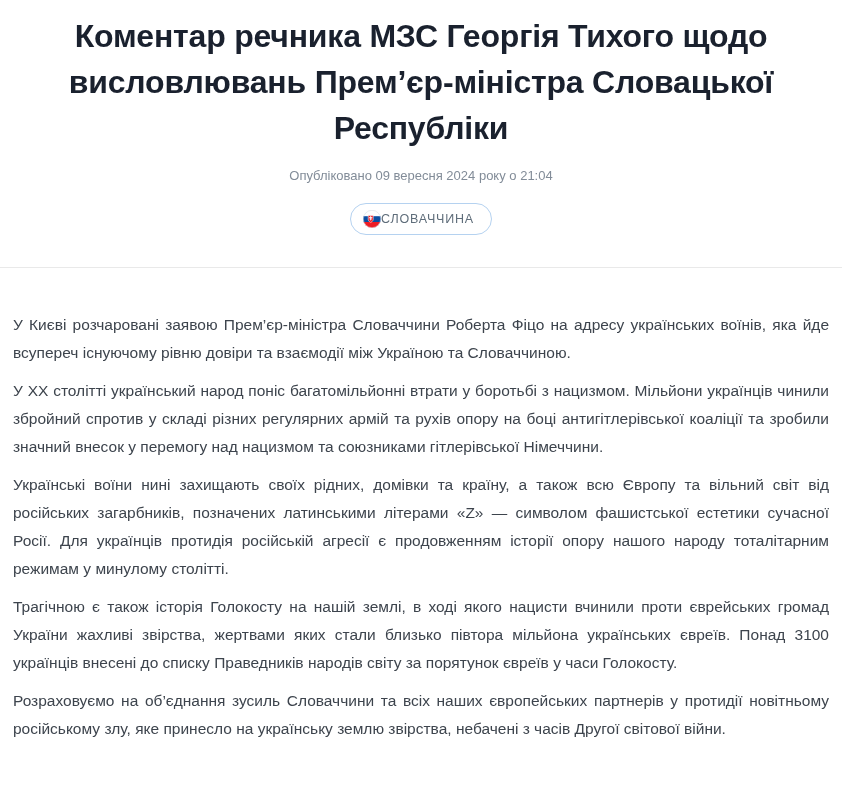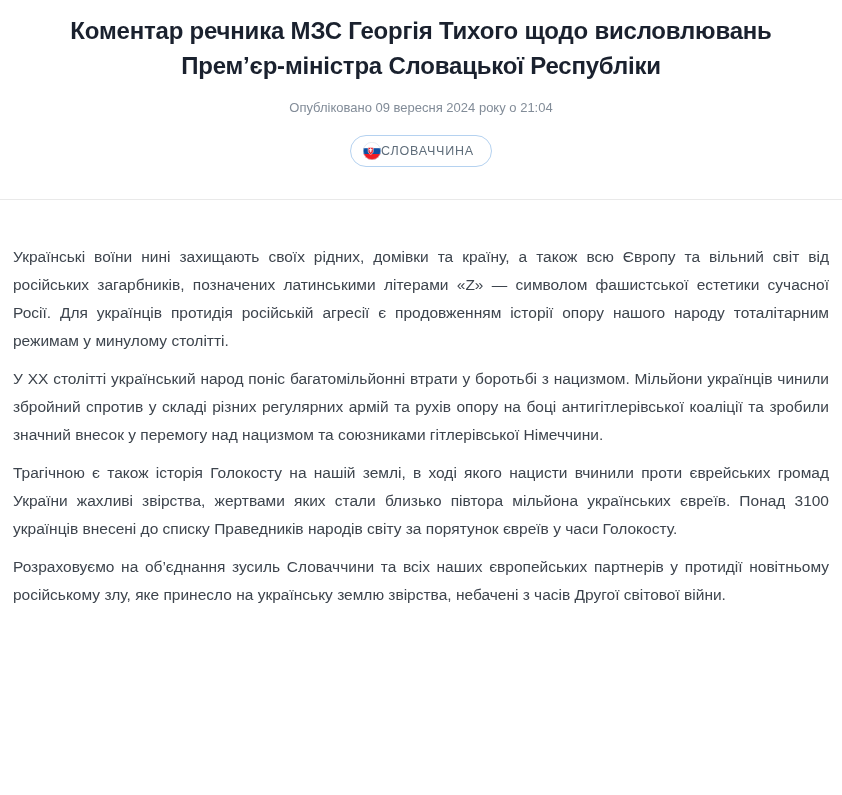--- a/index.html
+++ b/index.html
@@ -11,22 +11,22 @@
     color: #3d444d;
     overflow: hidden;
   }
   .page { width: 842px; height: 795px; background: #ffffff; }
 
   
   .article-header { text-align: center; padding-top: 13px; }
   .article-title {
     max-width: 778px;
     margin: 0 auto;
-    font-size: 24px;
-    line-height: 35px;
+    font-size: 32px;
+    line-height: 46px;
     font-weight: 700;
     letter-spacing: -0.2px;
     color: #1a212e;
   }
   .published-date {
     margin-top: 17px;
     font-size: 13px;
     color: #828c98;
   }
   .tag-row { margin-top: 20px; }
@@ -98,19 +98,20 @@
           <circle cx="9" cy="9" r="8.7" fill="none" stroke="#d6dde4" stroke-width="0.6"></circle>
         </svg>
         <span class="tag-label">СЛОВАЧЧИНА</span>
       </span>
     </div>
   </header>
 
   <hr class="divider">
 
   <main class="article-body">
+      <p>У Києві розчаровані заявою Прем’єр-міністра Словаччини Роберта Фіцо на адресу українських воїнів, яка йде всупереч існуючому рівню довіри та взаємодії між Україною та Словаччиною.</p>
+      <p>У ХХ столітті український народ поніс багатомільйонні втрати у боротьбі з нацизмом. Мільйони українців чинили збройний спротив у складі різних регулярних армій та рухів опору на боці антигітлерівської коаліції та зробили значний внесок у перемогу над нацизмом та союзниками гітлерівської Німеччини.</p>
       <p>Українські воїни нині захищають своїх рідних, домівки та країну, а також всю Європу та вільний світ від російських загарбників, позначених латинськими літерами «Z» — символом фашистської естетики сучасної Росії. Для українців протидія російській агресії є продовженням історії опору нашого народу тоталітарним режимам у минулому столітті.</p>
-      <p>У ХХ столітті український народ поніс багатомільйонні втрати у боротьбі з нацизмом. Мільйони українців чинили збройний спротив у складі різних регулярних армій та рухів опору на боці антигітлерівської коаліції та зробили значний внесок у перемогу над нацизмом та союзниками гітлерівської Німеччини.</p>
       <p>Трагічною є також історія Голокосту на нашій землі, в ході якого нацисти вчинили проти єврейських громад України жахливі звірства, жертвами яких стали близько півтора мільйона українських євреїв. Понад 3100 українців внесені до списку Праведників народів світу за порятунок євреїв у часи Голокосту.</p>
       <p>Розраховуємо на об’єднання зусиль Словаччини та всіх наших європейських партнерів у протидії новітньому російському злу, яке принесло на українську землю звірства, небачені з часів Другої світової війни.</p>
     </main>
 
 </div>
 
 </body></html>

